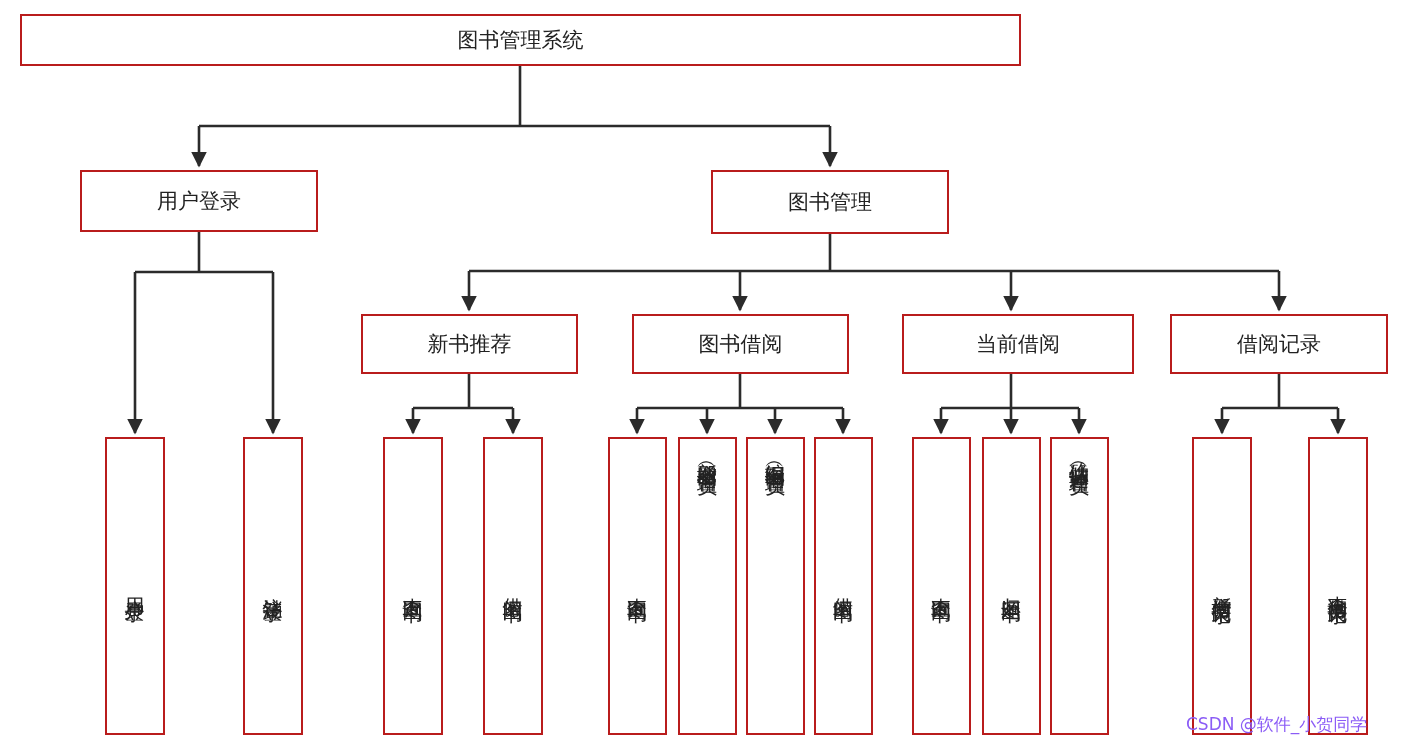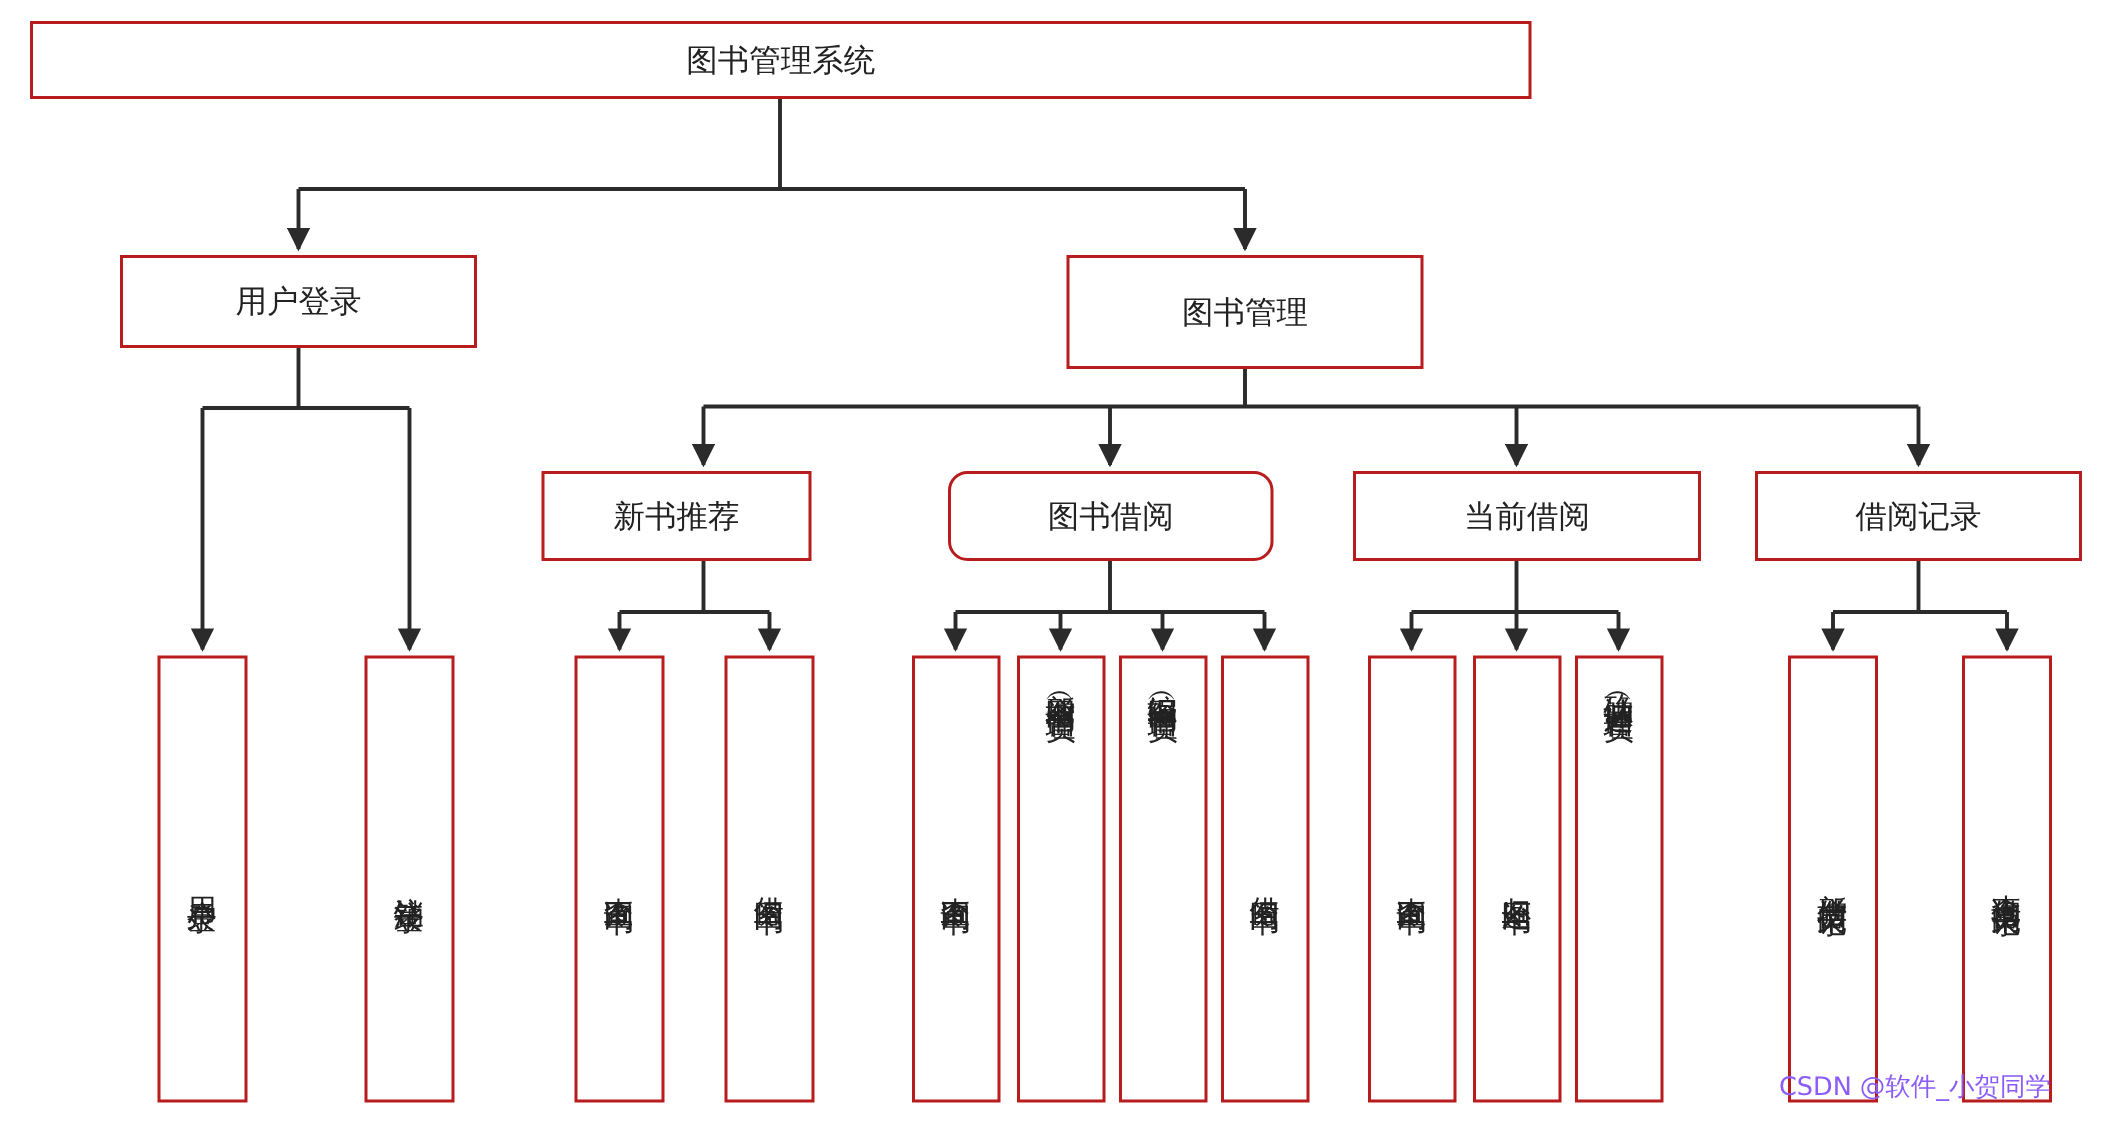--- a/index.html
+++ b/index.html
@@ -131,28 +131,28 @@
     </g>
   </svg>
 
   <div class="node horizontal" style="left:20px; top:14px; width:1001px; height:52px;">
     <span class="node-label">图书管理系统</span>
   </div>
 
   <div class="node horizontal" style="left:80px; top:170px; width:238px; height:62px;">
     <span class="node-label">用户登录</span>
   </div>
-  <div class="node horizontal" style="left:711px; top:170px; width:238px; height:76px;">
+  <div class="node horizontal" style="left:711px; top:170px; width:238px; height:64px;">
     <span class="node-label">图书管理</span>
   </div>
 
-  <div class="node horizontal" style="left:361px; top:314px; width:180px; height:60px;">
+  <div class="node horizontal" style="left:361px; top:314px; width:217px; height:60px;">
     <span class="node-label">新书推荐</span>
   </div>
-  <div class="node horizontal" style="left:632px; top:314px; width:217px; height:60px;border-radius:13px;">
+  <div class="node horizontal" style="left:632px; top:314px; width:217px; height:60px;">
     <span class="node-label">图书借阅</span>
   </div>
   <div class="node horizontal" style="left:902px; top:314px; width:232px; height:60px;">
     <span class="node-label">当前借阅</span>
   </div>
   <div class="node horizontal" style="left:1170px; top:314px; width:218px; height:60px;">
     <span class="node-label">借阅记录</span>
   </div>
 
   <div class="node vertical centered" style="left:105px; top:437px; width:60px; height:298px;">

